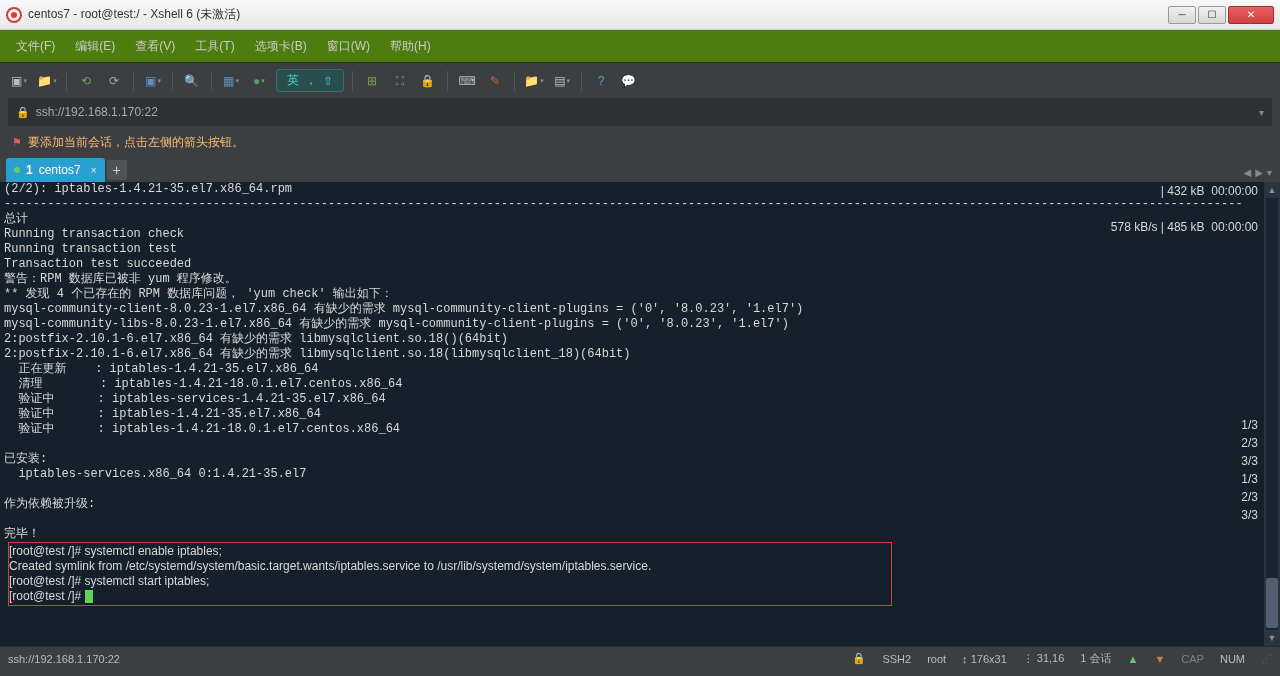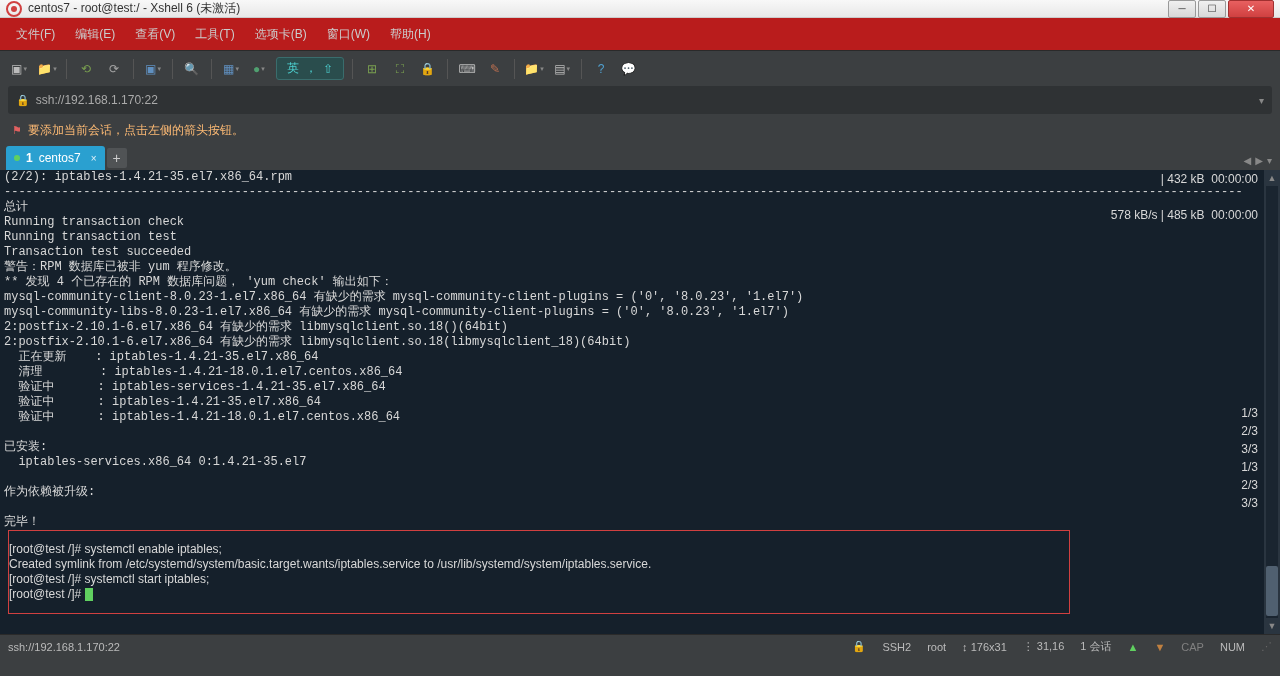--- a/index.html
+++ b/index.html
@@ -1,24 +1,24 @@
 <!DOCTYPE html>
 <html><head>
 <meta charset="utf-8">
 <style>
 * { margin:0; padding:0; box-sizing:border-box; font-family:"Microsoft YaHei",Arial,sans-serif; }
 body { background:#3c3f41; width:1280px; height:676px; overflow:hidden; position:relative; }
-.titlebar { height:18px; background:linear-gradient(#f8f8f8,#e8e8e8); display:flex; align-items:center; padding:0 6px; border-bottom:1px solid #ccc; }
+.titlebar { height:30px; background:linear-gradient(#f8f8f8,#e8e8e8); display:flex; align-items:center; padding:0 6px; border-bottom:1px solid #ccc; }
 .titlebar .logo { width:16px; height:16px; border-radius:50%; border:2px solid #d04040; margin-right:6px; display:inline-block; position:relative; }
 .titlebar .logo::after{content:"";position:absolute;width:6px;height:6px;background:#d04040;border-radius:50%;top:3px;left:3px;}
 .titlebar .title { flex:1; font-size:12px; color:#333; }
 .winbtns { display:flex; gap:2px; }
 .winbtn { width:28px; height:18px; background:linear-gradient(#f0f0f0,#d8d8d8); border:1px solid #999; border-radius:2px; display:flex; align-items:center; justify-content:center; font-size:10px; color:#333; cursor:pointer; }
 .winbtn.close { background:linear-gradient(#e86060,#d04040); color:#fff; border-color:#a03030; width:46px; }
-.menubar { height:24px; background:#b91c1c; display:flex; align-items:center; padding:16px 8px; gap:4px; }
+.menubar { height:24px; background:#4d7c0f; display:flex; align-items:center; padding:16px 8px; gap:4px; }
 .menuitem { color:#ccc; font-size:12px; padding:2px 8px; cursor:pointer; }
 .toolbar { height:36px; background:#3c3f41; display:flex; align-items:center; padding:0 8px; gap:6px; border-top:1px solid #2a2a2a; }
 .tbtn { width:22px; height:22px; display:flex; align-items:center; justify-content:center; font-size:12px; color:#bbb; cursor:pointer; border-radius:2px; }
 .tbtn.dd::after { content:"▾"; font-size:7px; margin-left:1px; color:#888; }
 .tsep { width:1px; height:20px; background:#555; margin:0 2px; }
 .ime { background:#2a4d4d; border:1px solid #3a6d6d; border-radius:3px; padding:2px 10px; display:flex; align-items:center; gap:6px; color:#4dd0d0; font-size:12px; }
 .addrbar { height:28px; margin:0 8px 4px 8px; background:#2f3234; border-radius:3px; display:flex; align-items:center; padding:0 8px; gap:6px; }
 .addrbar .lock { color:#c0a050; font-size:11px; }
 .addrbar .addr { color:#aaa; font-size:12px; flex:1; }
 .addrbar .arrow { color:#888; font-size:10px; cursor:pointer; }
@@ -28,21 +28,21 @@
 .tabs { height:28px; display:flex; align-items:flex-end; padding:0 6px; gap:2px; position:relative; }
 .tab { height:24px; background:#2aa0d0; color:#fff; display:flex; align-items:center; padding:0 8px; gap:6px; font-size:12px; border-radius:3px 3px 0 0; cursor:pointer; }
 .tab .dot { width:6px; height:6px; background:#60d060; border-radius:50%; }
 .tab .x { font-size:10px; color:#e0f0f8; cursor:pointer; margin-left:4px; }
 .addtab { width:20px; height:20px; background:#505355; color:#ccc; display:flex; align-items:center; justify-content:center; font-size:14px; cursor:pointer; border-radius:2px; margin-bottom:2px; }
 .tabright { position:absolute; right:8px; bottom:4px; display:flex; gap:4px; color:#888; font-size:10px; }
 .tabright span{cursor:pointer;}
 .terminal { background:#15202b; height:464px; overflow:hidden; position:relative; font-family:Consolas,"Courier New",monospace; font-size:12px; line-height:15px; color:#d8d8d8; padding:0 4px; }
 .terminal pre { font-family:inherit; white-space:pre; }
 .dashed { color:#d8d8d8; overflow:hidden; white-space:nowrap; }
-.hlbox { border:1px solid #d04040; position:absolute; left:8px; width:1062px; padding:11px 0; }
+.hlbox { border:1px solid #d04040; position:absolute; left:8px; width:884px; padding:1px 0; }
 .hlbox pre { color:#d8d8d8; }
 .prompt { color:#d8d8d8; }
 .cursor { display:inline-block; width:8px; height:13px; background:#60d060; vertical-align:middle; }
 .scrollbar { position:absolute; right:0; top:0; width:16px; height:100%; background:#2a3540; }
 .scrollbar .track { position:absolute; top:16px; bottom:16px; left:2px; right:2px; background:#1a2530; }
 .scrollbar .thumb { position:absolute; left:2px; right:2px; height:50px; bottom:18px; background:#506070; border-radius:2px; cursor:pointer; }
 .scrollbar .arr { position:absolute; left:0; width:16px; height:16px; display:flex; align-items:center; justify-content:center; font-size:9px; color:#888; cursor:pointer; }
 .scrollbar .arr.up{top:0;} .scrollbar .arr.dn{bottom:0;}
 .statusbar { height:24px; background:#3c3f41; border-top:1px solid #2a2a2a; display:flex; align-items:center; padding:0 8px; font-size:11px; color:#bbb; gap:16px; }
 .statusbar .sp { flex:1; }

